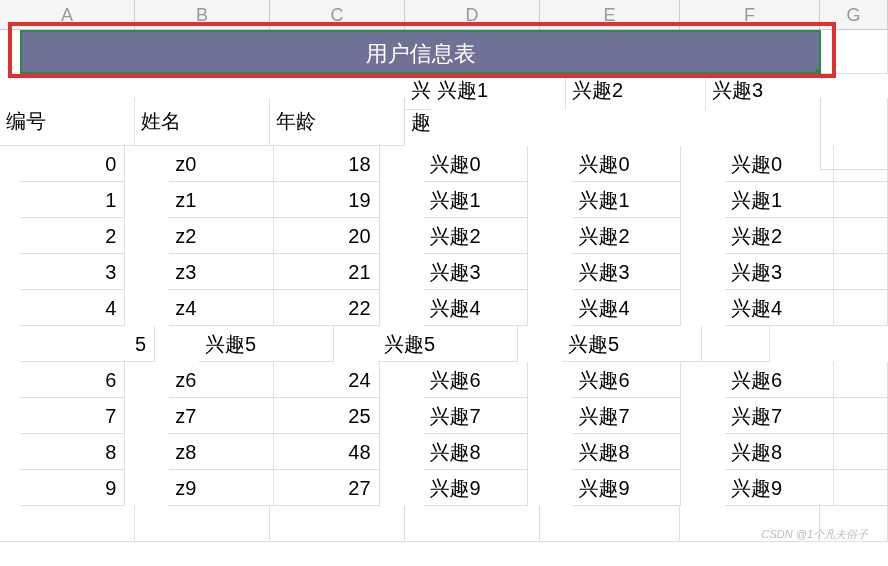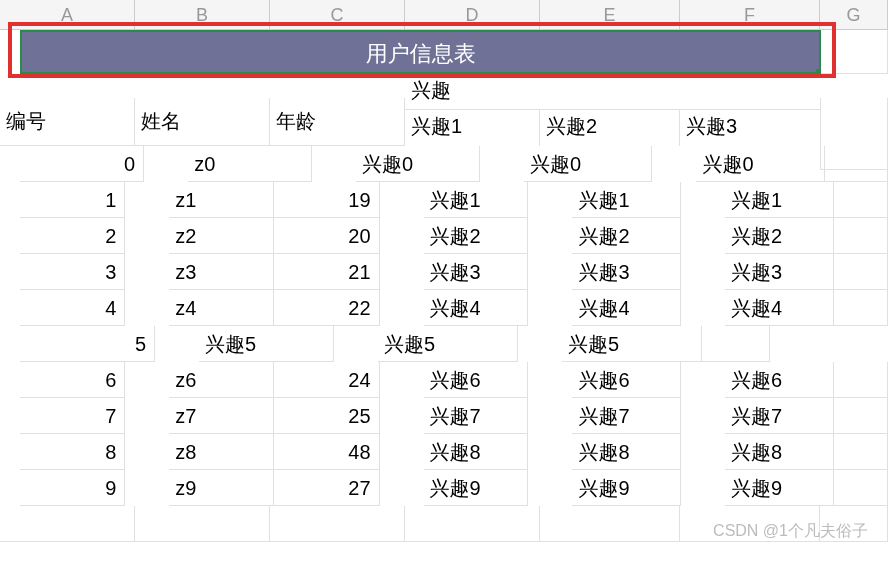--- a/index.html
+++ b/index.html
@@ -94,41 +94,42 @@
       border: 4px solid #e03030;
       pointer-events: none;
       z-index: 10;
     }
     
     .watermark {
       position: absolute;
       right: 20px;
       bottom: 24px;
       color: rgba(150,150,150,0.65);
-      font-size: 16px;
+      font-size: 11px;
       z-index: 20;
+      font-style: italic;
     }
     
     .headers-wrap {
       display: flex;
       height: 72px;
       position: relative;
     }
     .vhcell {
       border-right: 1px solid #e0e0e0;
       border-bottom: 1px solid #e0e0e0;
       font-size: 20px;
       display: flex;
       align-items: center;
       padding-left: 6px;
       margin-top: 24px;
     }
     .right-headers {
       display: flex;
-      flex-direction: column;
+      flex-direction: row;
       width: 415px;
     }
     .rh-top {
       height: 36px;
       border-bottom: 1px solid #e0e0e0;
       font-size: 20px;
       padding-left: 6px;
       line-height: 32px;
     }
     .rh-bottom {
@@ -189,20 +190,21 @@
         <div class="rh-cell col-f">兴趣3</div>
       </div>
     </div>
     <div class="vhcell col-g side-g side-g-tall"></div>
   </div>
 
   <div id="data-rows">
       <div class="row">
         <div class="cell num col-a">0</div>
         <div class="cell txt col-b">z0</div>
+        <div class="cell num col-c">18</div>
         <div class="cell txt col-d">兴趣0</div>
         <div class="cell txt col-e">兴趣0</div>
         <div class="cell txt col-f">兴趣0</div>
         <div class="cell col-g"></div>
       </div>
       <div class="row">
         <div class="cell num col-a">1</div>
         <div class="cell txt col-b">z1</div>
         <div class="cell num col-c">19</div>
         <div class="cell txt col-d">兴趣1</div>

